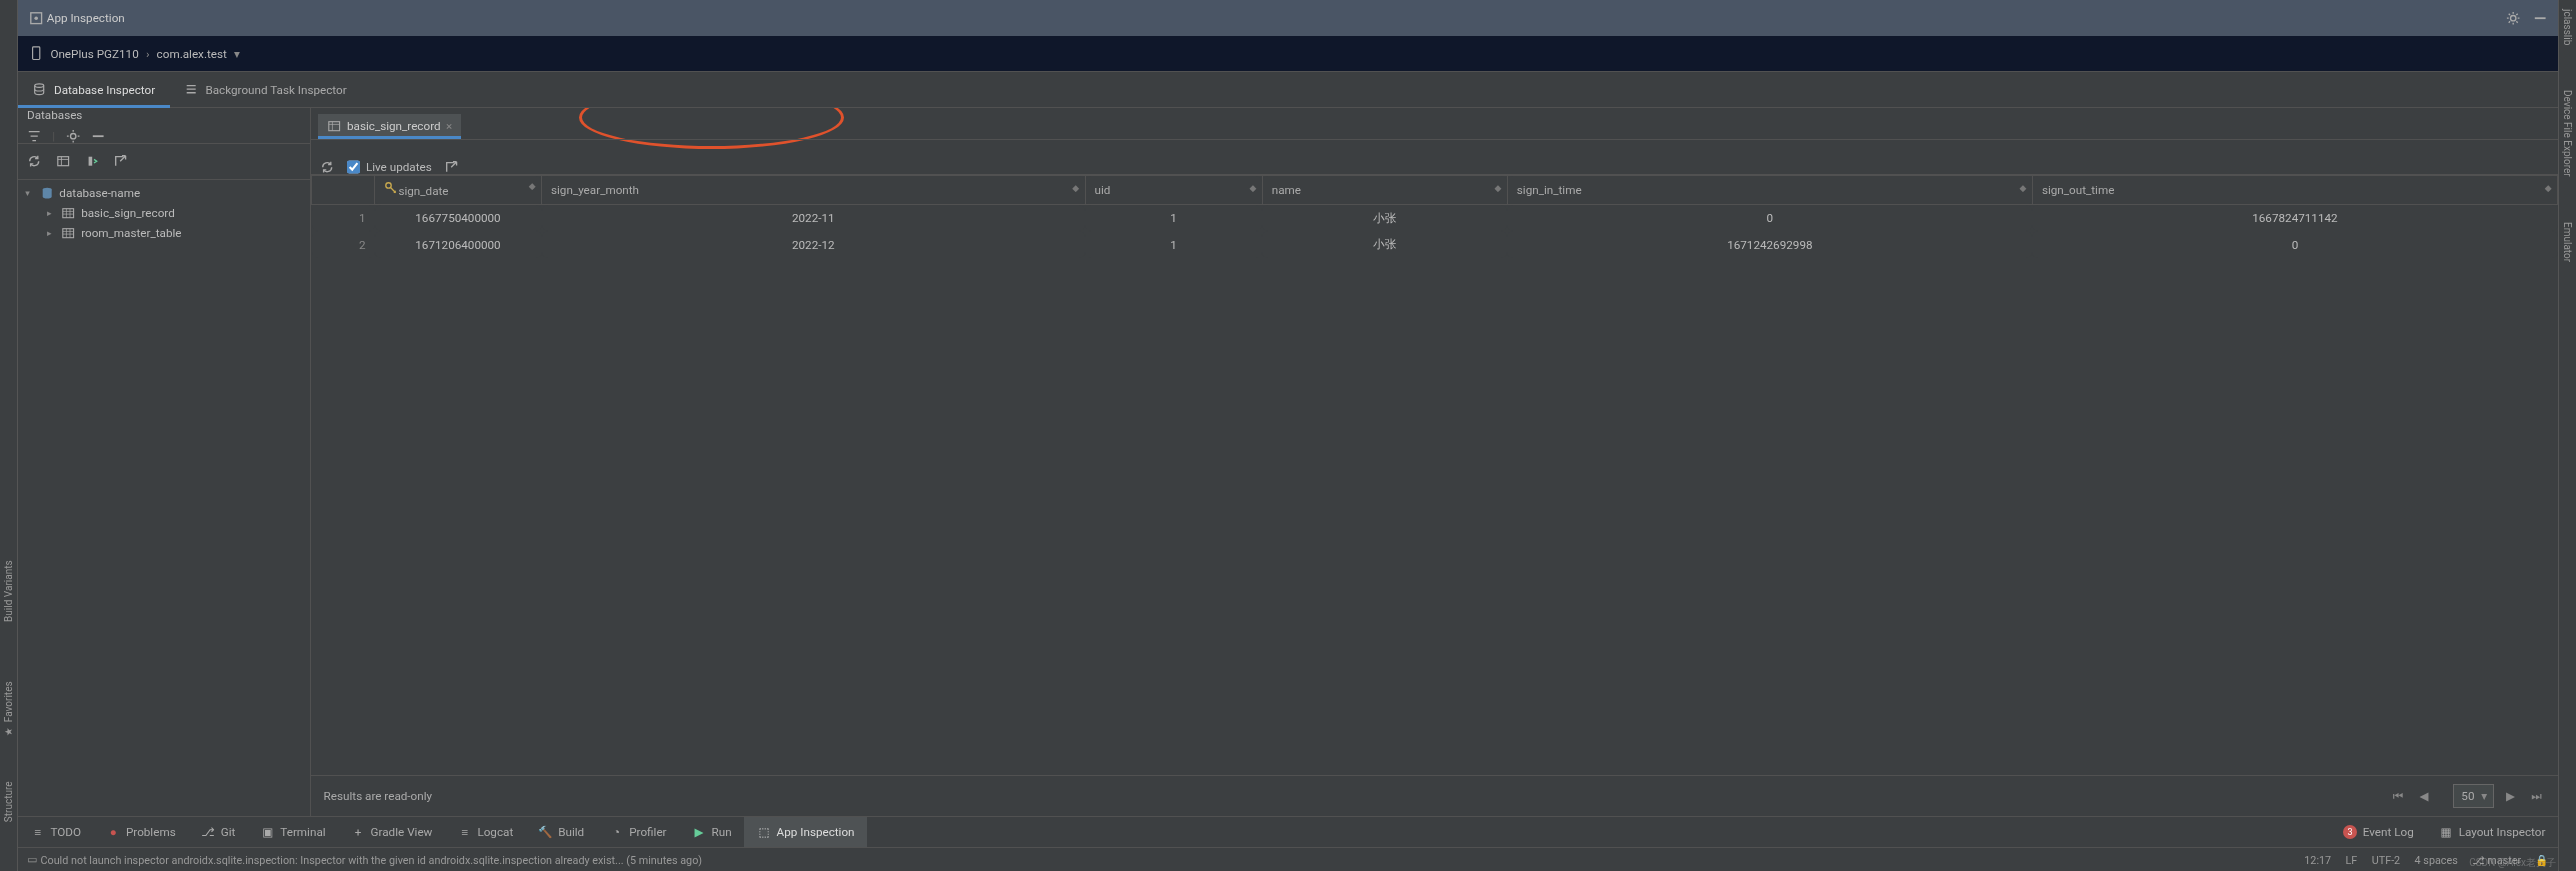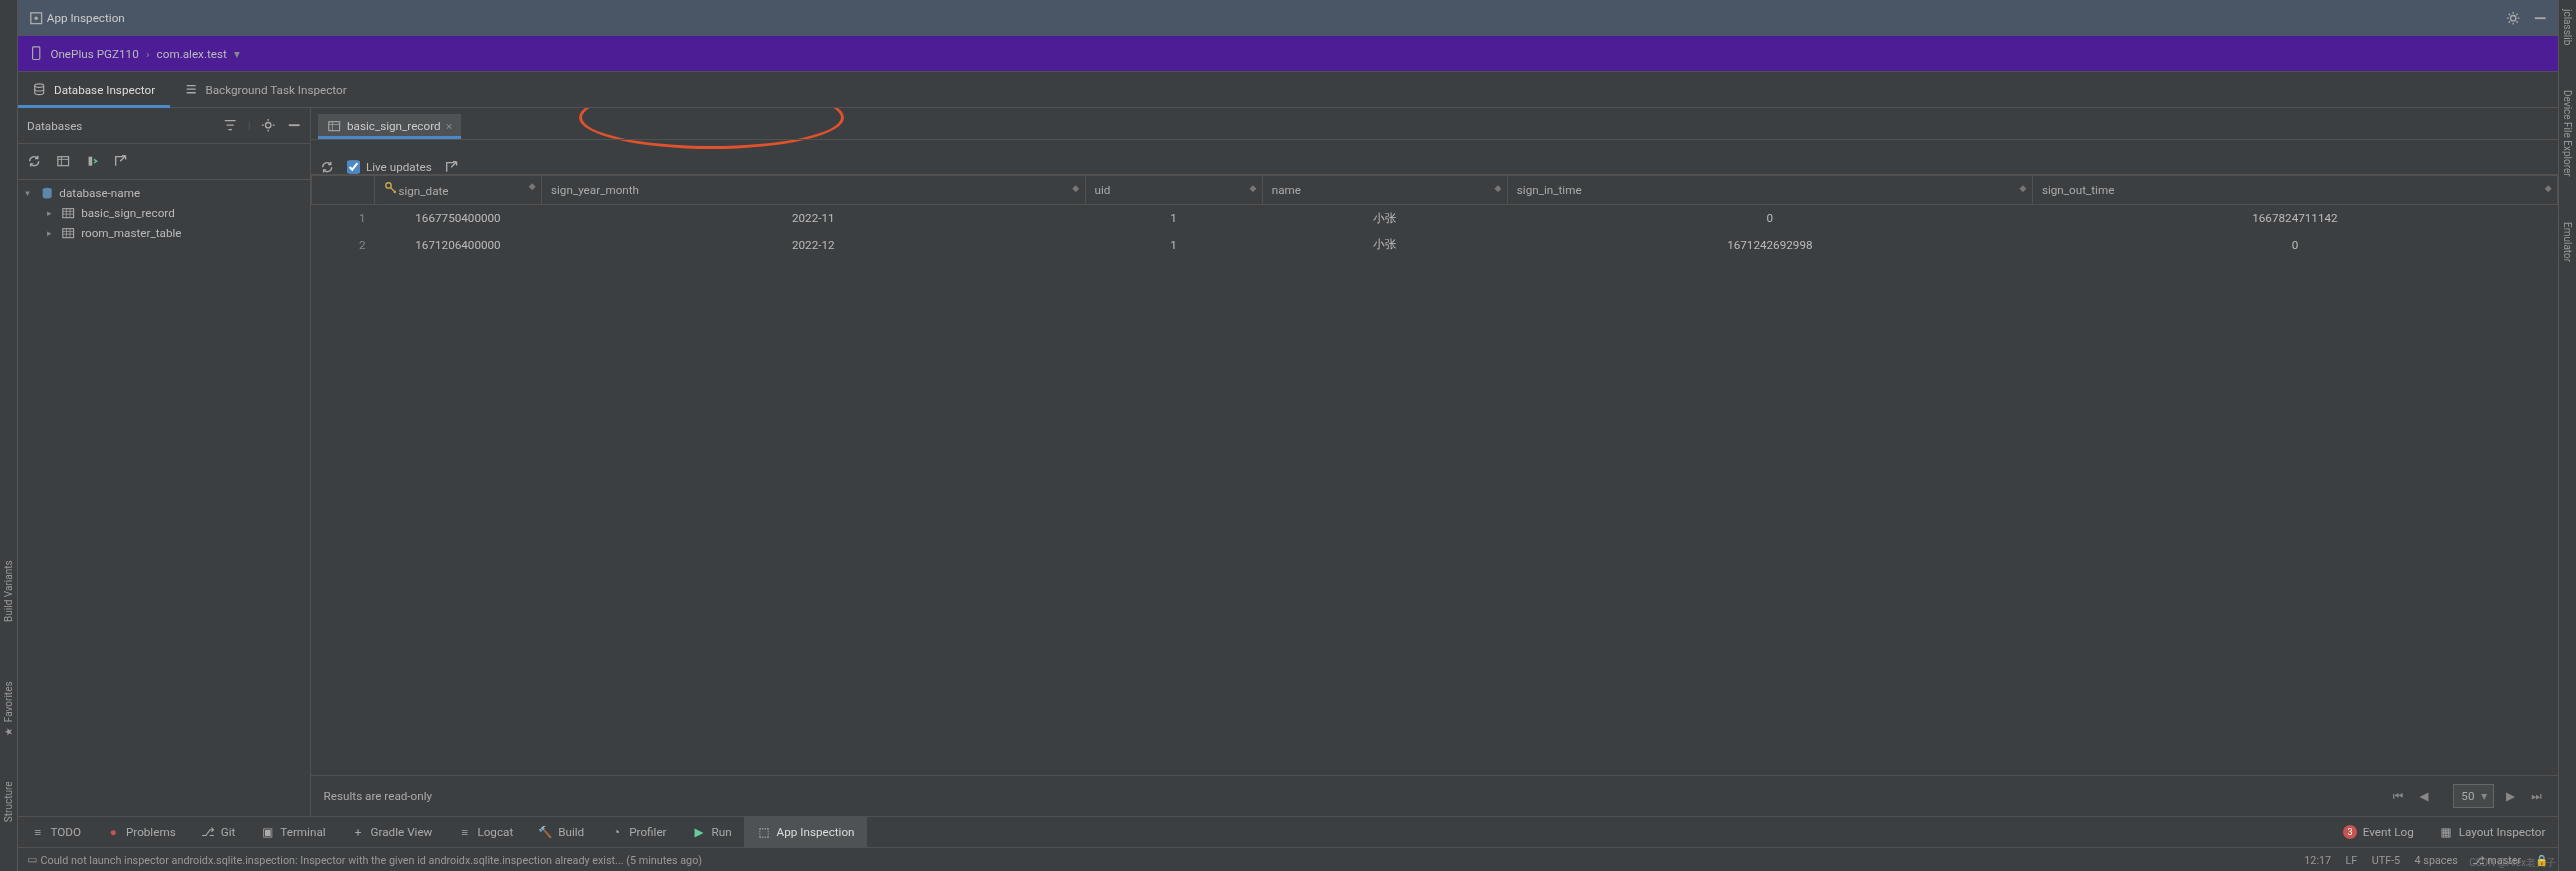--- a/index.html
+++ b/index.html
@@ -8,29 +8,29 @@
 .left-rail { width: 18px; background: #3C3F41; border-right: 0.9px solid #555; display: flex; flex-direction: column; align-items: center; justify-content: flex-end; padding-bottom: 36px; gap: 45px; }
 .left-rail .vtxt { writing-mode: vertical-rl; transform: rotate(180deg); font-size: 10px; color: #999; cursor: pointer; display: flex; align-items: center; gap: 3.6px; }
 .left-rail .vtxt .ico { writing-mode: horizontal-tb; transform: rotate(90deg); width: 10.8px; height: 10.8px; }
 .left-rail .vtxt.fav .ico::before { content: "★"; color: #999; }
 .right-rail { width: 18px; background: #3C3F41; border-left: 0.9px solid #555; display: flex; flex-direction: column; align-items: center; gap: 45px; padding-top: 9px; }
 .right-rail .vtxt { writing-mode: vertical-rl; font-size: 10px; color: #999; cursor: pointer; }
 .main { flex: 1; display: flex; flex-direction: column; }
 .titlebar { height: 36px; background: #4A5565; display: flex; align-items: center; padding: 0 10.8px; justify-content: space-between; color: #CCC; }
 .titlebar-left { display: flex; align-items: center; gap: 3.6px; }
 .titlebar-right { display: flex; align-items: center; gap: 12.6px; }
-.crumb { height: 36px; display: flex; align-items: center; padding: 0 10.8px; gap: 7.2px; border-bottom: 0.9px solid #515151; background: #4c1d95; }
+.crumb { height: 36px; display: flex; align-items: center; padding: 0 10.8px; gap: 7.2px; border-bottom: 0.9px solid #515151; background: #0f172a; }
 .crumb .arrow { color: #888; }
 .tabrow { height: 36px; display: flex; align-items: center; border-bottom: 0.9px solid #515151; }
 .tabbtn { display: flex; align-items: center; gap: 7.2px; padding: 0 14.4px; height: 100%; color: #AAA; cursor: pointer; position: relative; }
 .tabbtn.active { color: #DDD; }
 .tabbtn.active::after { content: ""; position: absolute; bottom: -0.9px; left: 0; right: 0; height: 2.7px; background: #4A88C7; }
 .body { flex: 1; display: flex; overflow: hidden; }
 .panel-left { width: 293px; border-right: 0.9px solid #515151; display: flex; flex-direction: column; }
-.panel-head { height: 36px; display: flex; align-items: center; justify-content: space-between; padding: 0 9px; border-bottom: 0.9px solid #515151; }
+.panel-head { height: 36px; display: flex; align-items: flex-start; justify-content: space-between; padding: 0 9px; border-bottom: 0.9px solid #515151; flex-direction: column; }
 .panel-head .tools { display: flex; gap: 10.8px; align-items: center; }
 .panel-tool { height: 36px; display: flex; align-items: center; gap: 14.4px; padding: 0 9px; border-bottom: 0.9px solid #515151; }
 .tree { flex: 1; padding: 3.6px 0; }
 .tree-row { display: flex; align-items: center; gap: 5.4px; padding: 2.7px 7.2px; cursor: pointer; }
 .tree-row.l1 { padding-left: 29px; }
 .tree-row .chev { width: 9px; color: #888; font-size: 9px; }
 .panel-right { flex: 1; display: flex; flex-direction: column; }
 .tabbar { height: 31px; display: flex; align-items: flex-end; padding-left: 7.2px; position: relative; }
 .doctab { display: flex; align-items: center; gap: 5.4px; padding: 5.4px 9px; background: #4E5254; color: #CCC; cursor: pointer; position: relative; }
 .doctab::after { content: ""; position: absolute; bottom: 0; left: 0; right: 0; height: 2.7px; background: #4A88C7; }
@@ -361,21 +361,21 @@
     </div>
 
     <div class="status">
       <div>
         <span class="icon" style="width:10.8px">▭</span>
         <span>Could not launch inspector androidx.sqlite.inspection: Inspector with the given id androidx.sqlite.inspection already exist... (5 minutes ago)</span>
       </div>
       <div class="sr">
         <span>12:17</span>
         <span>LF</span>
-        <span>UTF-5</span>
+        <span>UTF-2</span>
         <span>4 spaces</span>
         <span>⎇ <span>master</span></span>
         <span>🔒</span>
       </div>
     </div>
   </div>
 
   <div class="right-rail">
     <div class="vtxt">jclasslib</div>
     <div class="vtxt">Device File Explorer</div>

